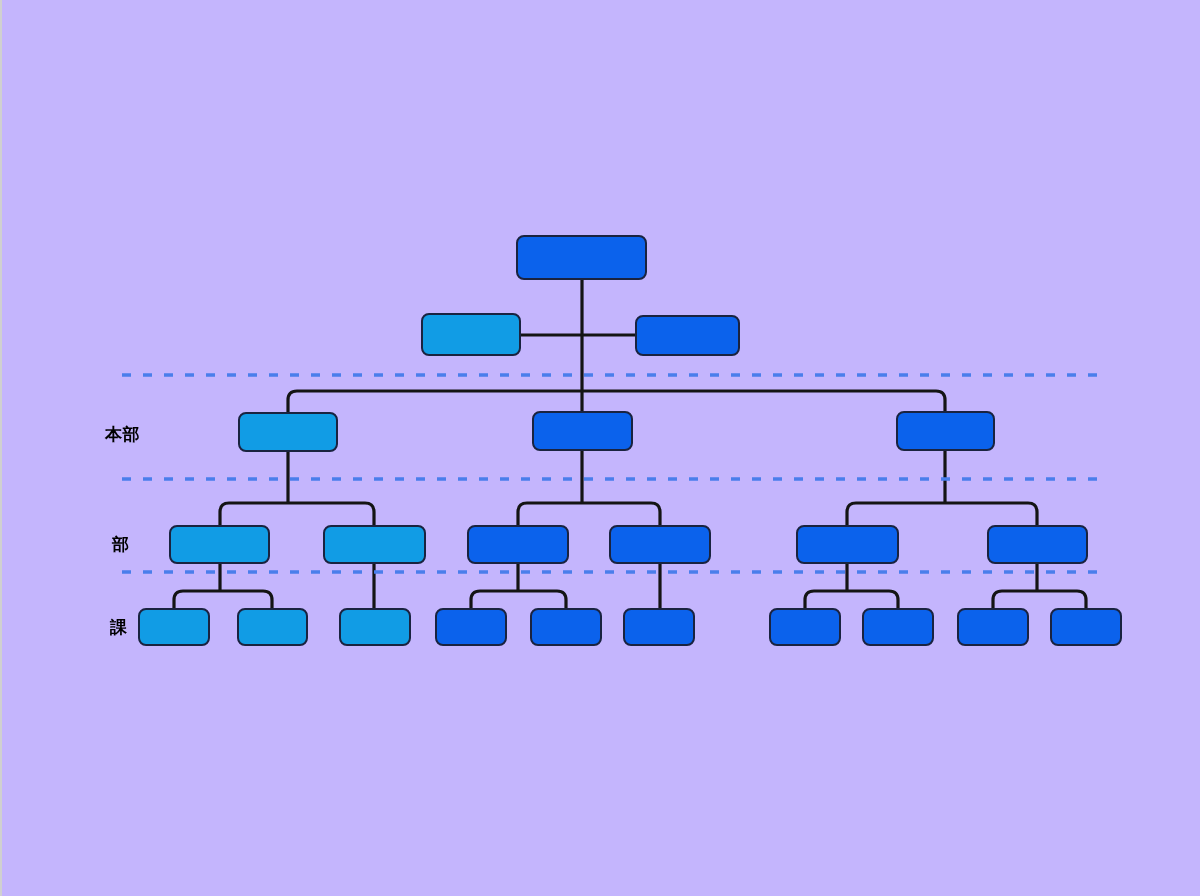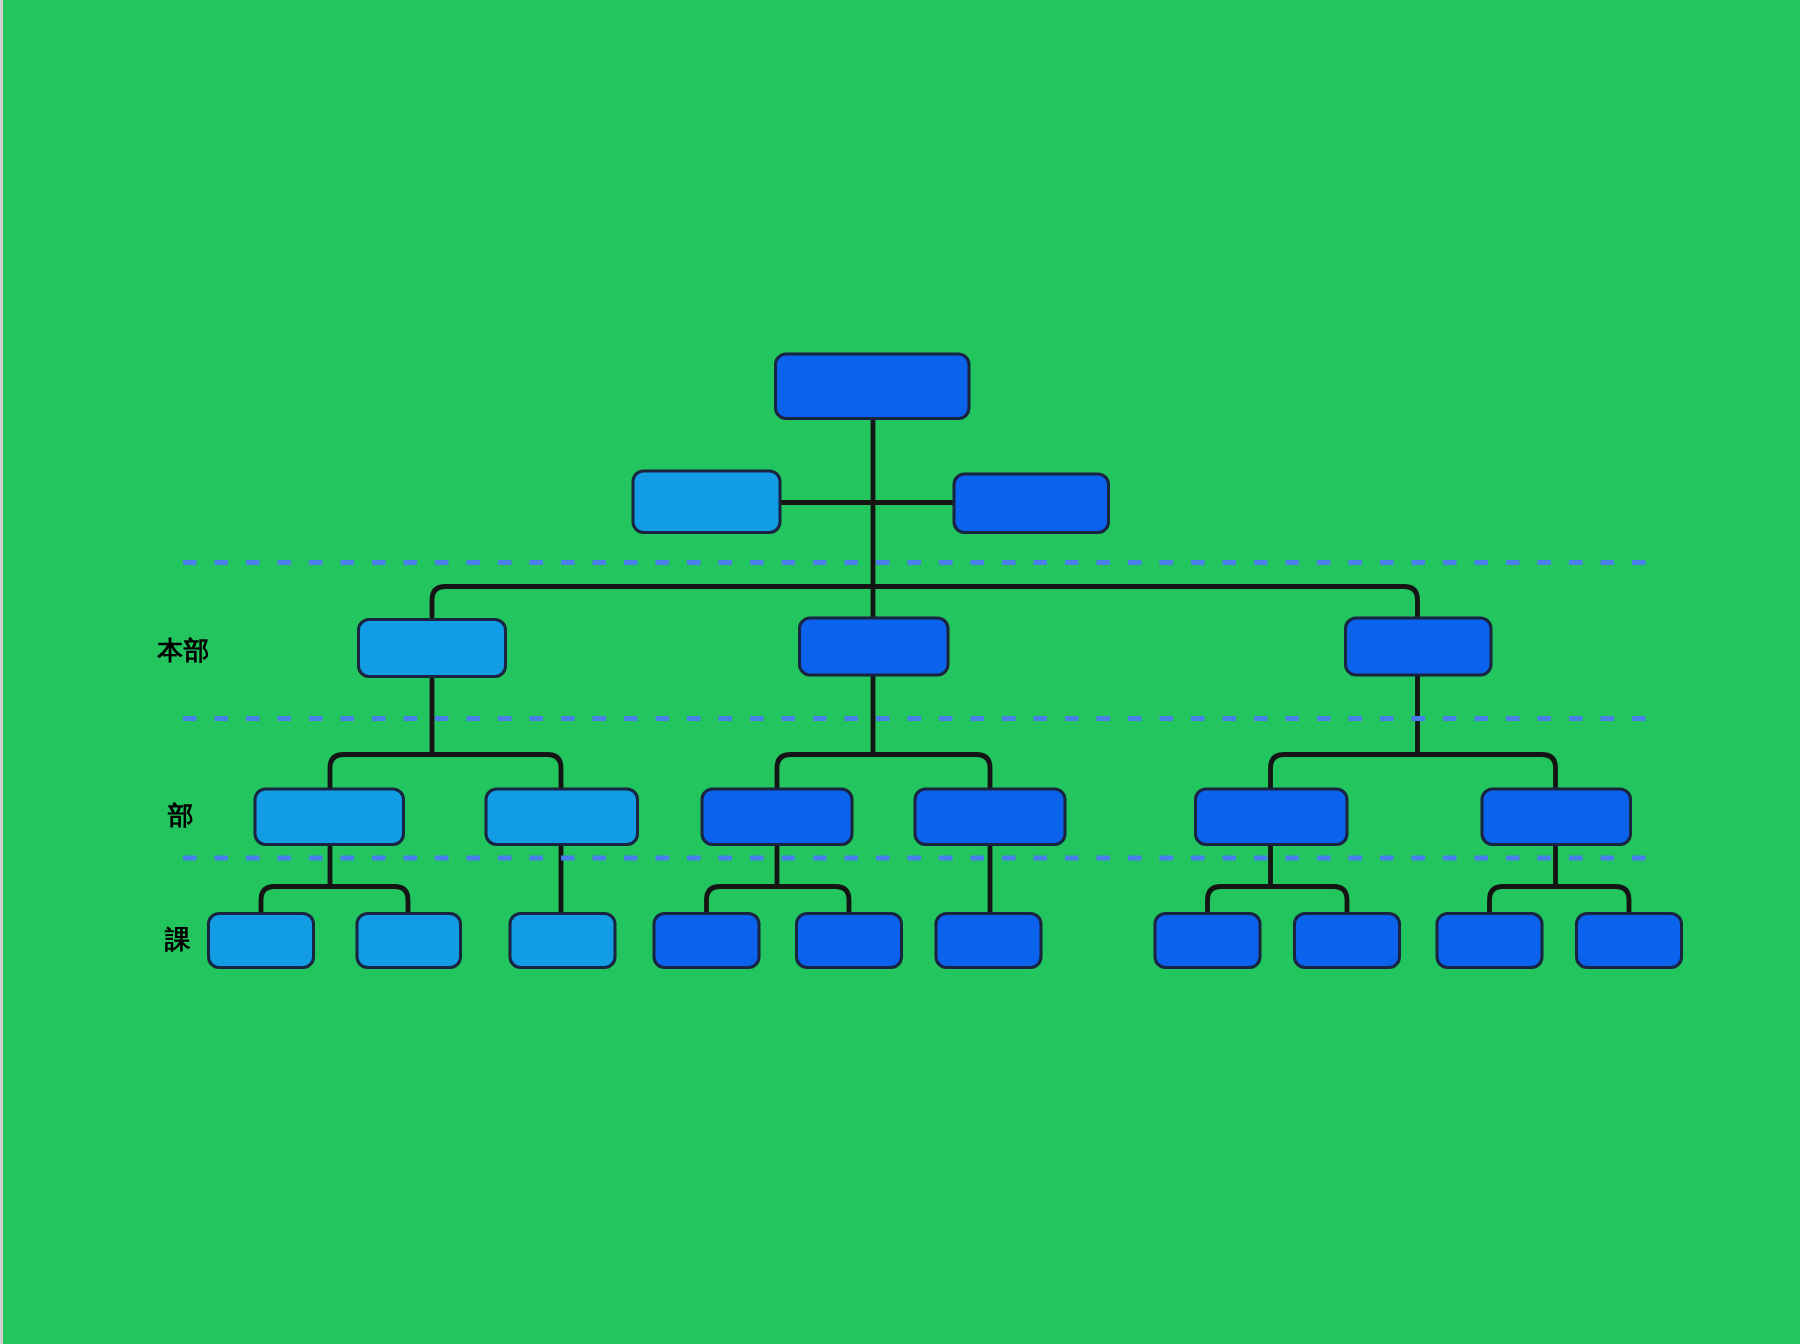--- a/index.html
+++ b/index.html
@@ -8,21 +8,21 @@
     padding: 0;
     background: #ffffff;
   }
   body {
     font-family: "DejaVu Sans", "Liberation Sans", sans-serif;
   }
   #page {
     position: relative;
     width: 1200px;
     height: 896px;
-    background: #22c55e;
+    background: #c4b5fd;
     border-left: 2px solid #d0d0d0;
     box-sizing: border-box;
     overflow: hidden;
   }
   #chart-svg {
     position: absolute;
     left: 0;
     top: 0;
     width: 1200px;
     height: 896px;

